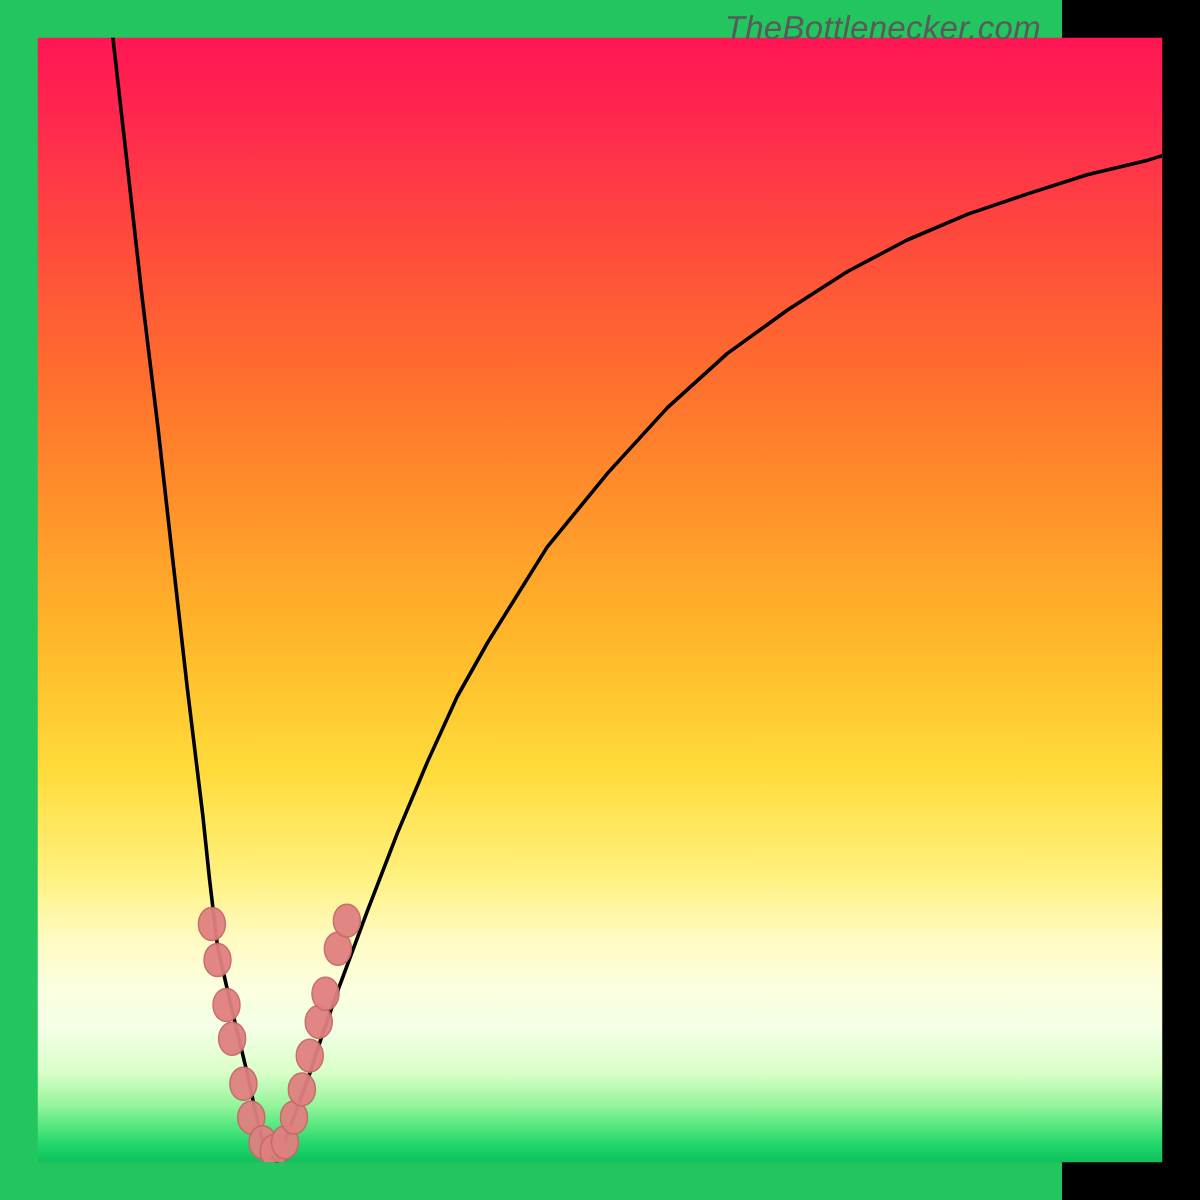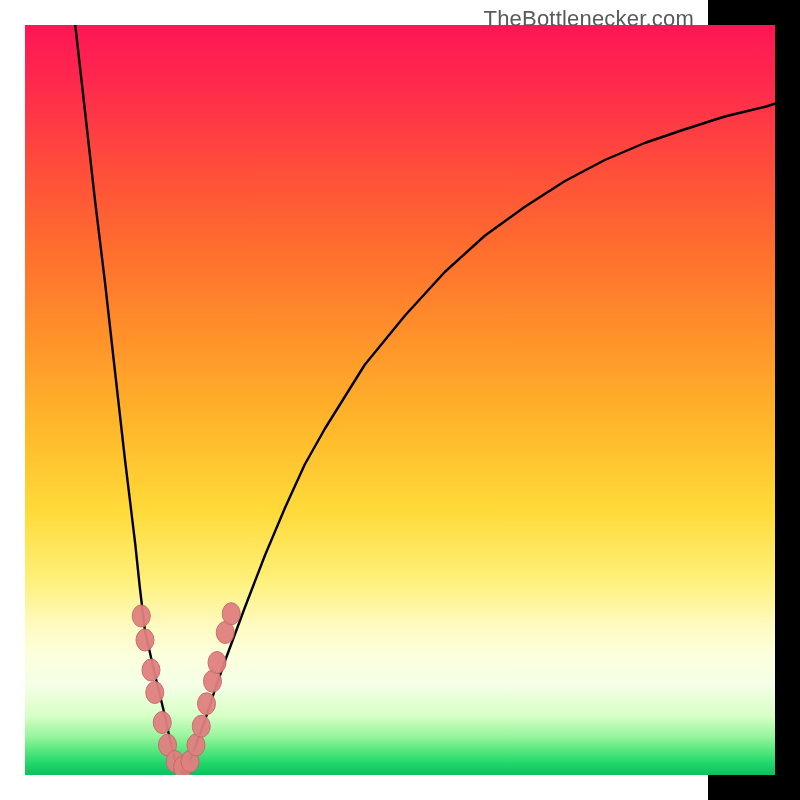--- a/index.html
+++ b/index.html
@@ -8,21 +8,22 @@
     width: 800px;
     height: 800px;
     overflow: hidden;
     background: #000;
     font-family: Arial, Helvetica, sans-serif;
   }
   .frame {
     position: absolute;
     top: 0; left: 0;
     width: 708px; height: 800px;
-    background: #ffffff;
+    background: #22c55e;
+    font-style: italic;
   }
   .plot-area {
     position: absolute;
     left: 25px;
     top: 25px;
     width: 750px;
     height: 750px;
     overflow: hidden;
   }
   .gradient {

